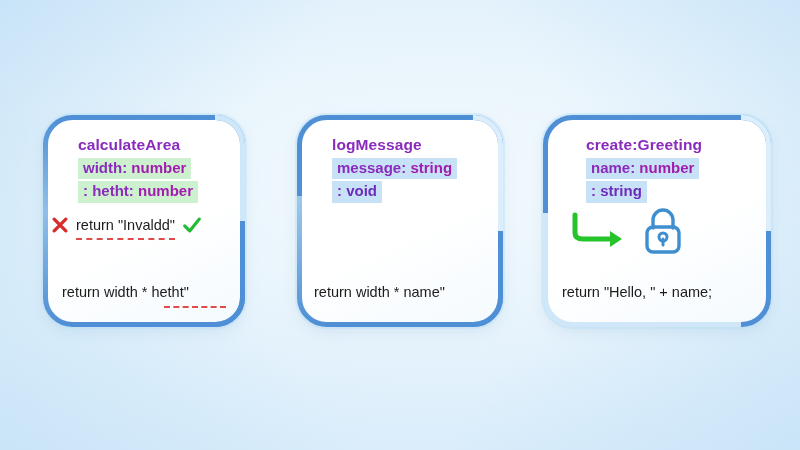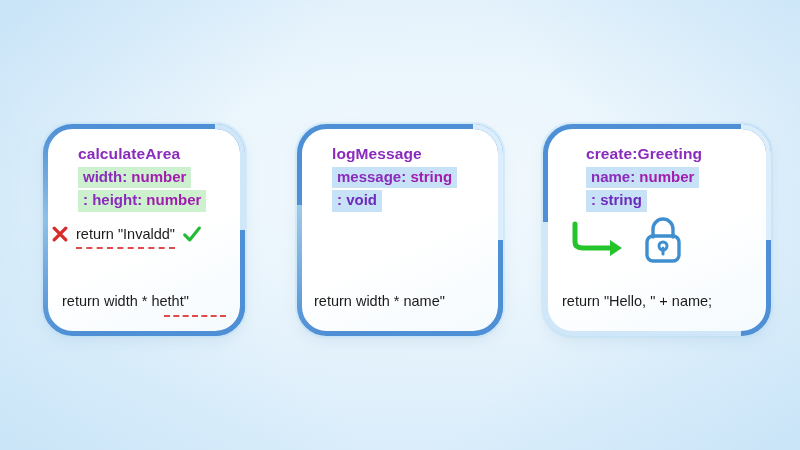--- a/index.html
+++ b/index.html
@@ -38,21 +38,21 @@
   .cards-row {
     position: absolute;
     left: 0;
     top: 0;
     width: 800px;
     height: 450px;
   }
 
   .card {
     position: absolute;
-    top: 127px;
+    top: 118px;
     height: 206px;
     border-radius: 26px;
     background: linear-gradient(155deg, #ffffff 0%, #ffffff 55%, #f4fafe 100%);
     box-shadow:
       0 0 0 5px rgba(186, 223, 246, 0.45),
       0 6px 16px rgba(120, 165, 200, 0.22);
     box-sizing: border-box;
     overflow: visible;
   }
 
@@ -190,21 +190,21 @@
       </div>
 
       <div class="card-inner">
         <div class="title">calculateArea</div>
 
         <div class="sig-line hl-green">
           <span class="tok-key">width:</span><span class="tok-type"> number</span>
         </div>
         <br>
         <div class="sig-line hl-green">
-          <span class="tok-key">: height:</span><span class="tok-type"> number</span>
+          <span class="tok-key">: hetht:</span><span class="tok-type"> number</span>
         </div>
 
         <div class="err-row">
           <svg class="mark-x" viewBox="0 0 24 24" aria-hidden="true">
             <path d="M5 5 L19 19 M19 5 L5 19" stroke="#d82c2c" stroke-width="4" stroke-linecap="round"></path>
           </svg>
           <span class="err-text">
             <span>return "Invaldd"</span>
             <span class="dashed-underline"></span>
           </span>

